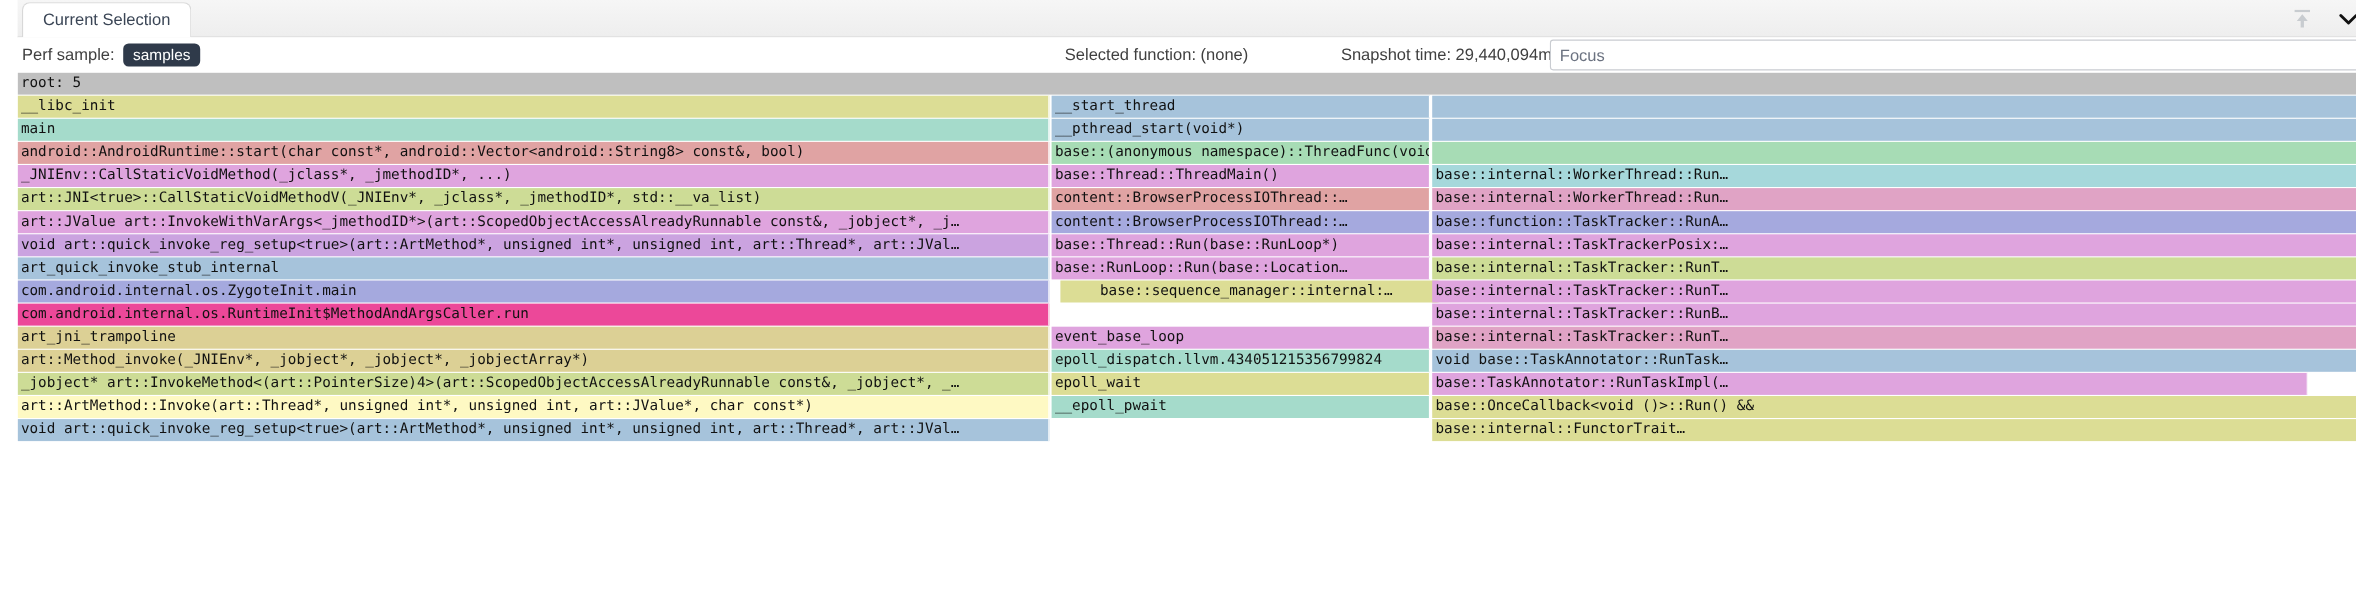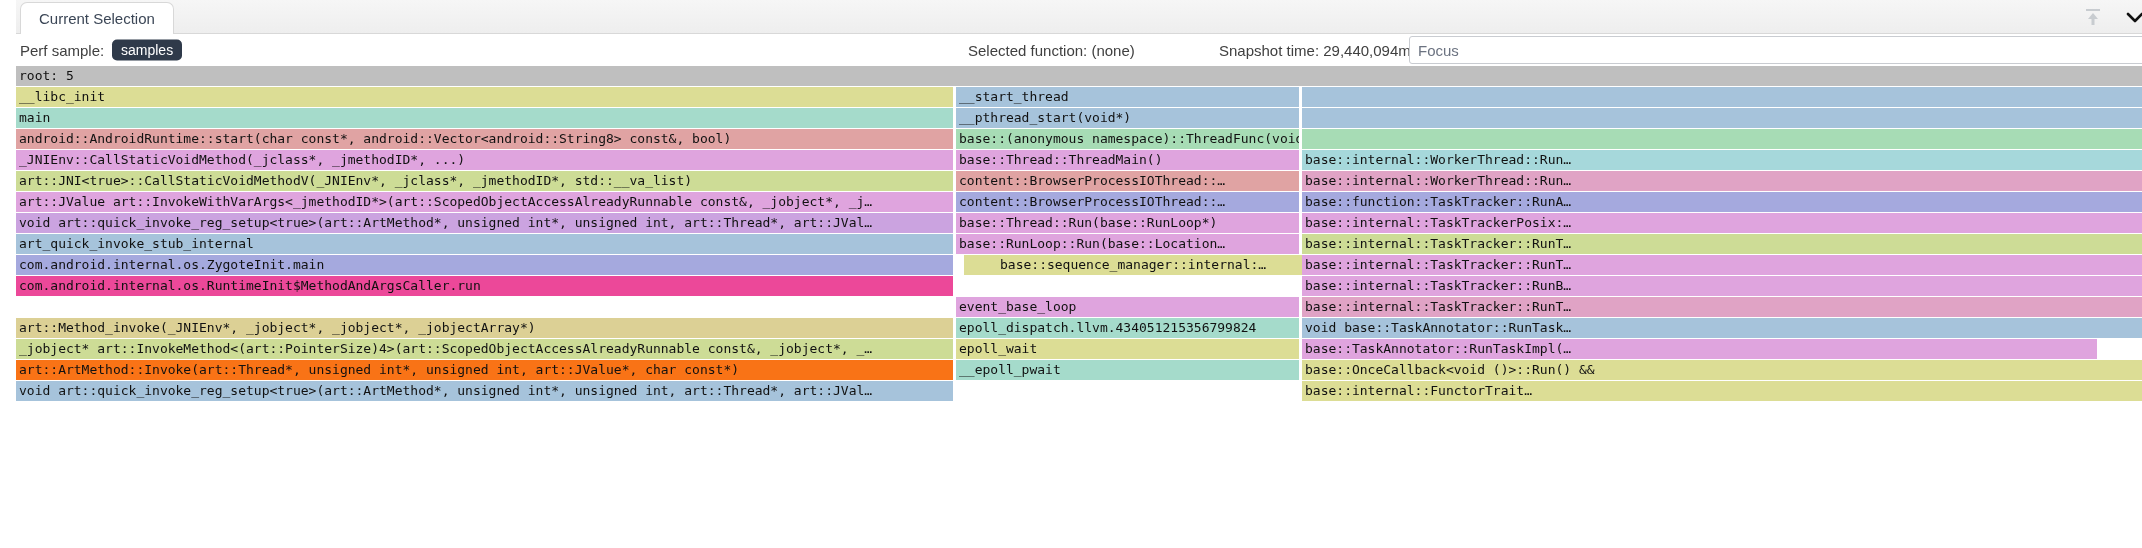--- a/index.html
+++ b/index.html
@@ -162,35 +162,36 @@
       <div class="frow">
         <div class="fcell" style="left: 0px; width: 938px; background: rgb(165, 169, 222);">com.android.internal.os.ZygoteInit.main</div>
         <div class="fcell" style="left: 948px; width: 344px; background: rgb(220, 221, 149); padding-left: 36px;">base::sequence_manager::internal:…</div>
         <div class="fcell" style="left: 1286px; width: 856px; background: rgb(223, 164, 222);">base::internal::TaskTracker::RunT…</div>
       </div>
       <div class="frow">
         <div class="fcell" style="left: 0px; width: 938px; background: #ec4899;">com.android.internal.os.RuntimeInit$MethodAndArgsCaller.run</div>
         <div class="fcell" style="left: 1286px; width: 856px; background: rgb(223, 164, 222);">base::internal::TaskTracker::RunB…</div>
       </div>
       <div class="frow">
+        <div class="fcell" style="left: 0px; width: 938px; background: rgb(220, 208, 149);">art_jni_trampoline</div>
         <div class="fcell" style="left: 940px; width: 344px; background: rgb(223, 164, 222);">event_base_loop</div>
         <div class="fcell" style="left: 1286px; width: 856px; background: rgb(224, 163, 197);">base::internal::TaskTracker::RunT…</div>
       </div>
       <div class="frow">
         <div class="fcell" style="left: 0px; width: 938px; background: rgb(220, 208, 149);">art::Method_invoke(_JNIEnv*, _jobject*, _jobject*, _jobjectArray*)</div>
         <div class="fcell" style="left: 940px; width: 344px; background: rgb(165, 219, 203);">epoll_dispatch.llvm.434051215356799824</div>
         <div class="fcell" style="left: 1286px; width: 856px; background: rgb(166, 195, 219);">void base::TaskAnnotator::RunTask…</div>
       </div>
       <div class="frow">
         <div class="fcell" style="left: 0px; width: 938px; background: rgb(205, 220, 150);">_jobject* art::InvokeMethod&lt;(art::PointerSize)4&gt;(art::ScopedObjectAccessAlreadyRunnable const&amp;, _jobject*, _…</div>
         <div class="fcell" style="left: 940px; width: 344px; background: rgb(220, 221, 149);">epoll_wait</div>
         <div class="fcell" style="left: 1286px; width: 796px; background: rgb(223, 164, 222);">base::TaskAnnotator::RunTaskImpl(…</div>
       </div>
       <div class="frow">
-        <div class="fcell" style="left: 0px; width: 938px; background: #f97316;">art::ArtMethod::Invoke(art::Thread*, unsigned int*, unsigned int, art::JValue*, char const*)</div>
+        <div class="fcell" style="left: 0px; width: 938px; background: #fef9c3;">art::ArtMethod::Invoke(art::Thread*, unsigned int*, unsigned int, art::JValue*, char const*)</div>
         <div class="fcell" style="left: 940px; width: 344px; background: rgb(165, 219, 203);">__epoll_pwait</div>
         <div class="fcell" style="left: 1286px; width: 856px; background: rgb(220, 221, 149);">base::OnceCallback&lt;void ()&gt;::Run() &amp;&amp;</div>
       </div>
       <div class="frow">
         <div class="fcell" style="left: 0px; width: 938px; background: rgb(166, 195, 219);">void art::quick_invoke_reg_setup&lt;true&gt;(art::ArtMethod*, unsigned int*, unsigned int, art::Thread*, art::JVal…</div>
         <div class="fcell" style="left: 940px; width: 344px; background: rgb(255, 255, 255);"></div>
         <div class="fcell" style="left: 1286px; width: 856px; background: rgb(220, 221, 149);">base::internal::FunctorTrait…</div>
       </div>
     </div>
 

